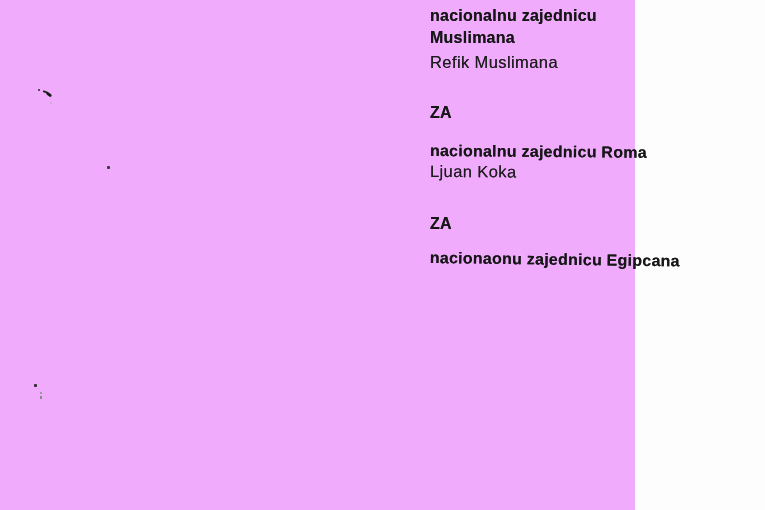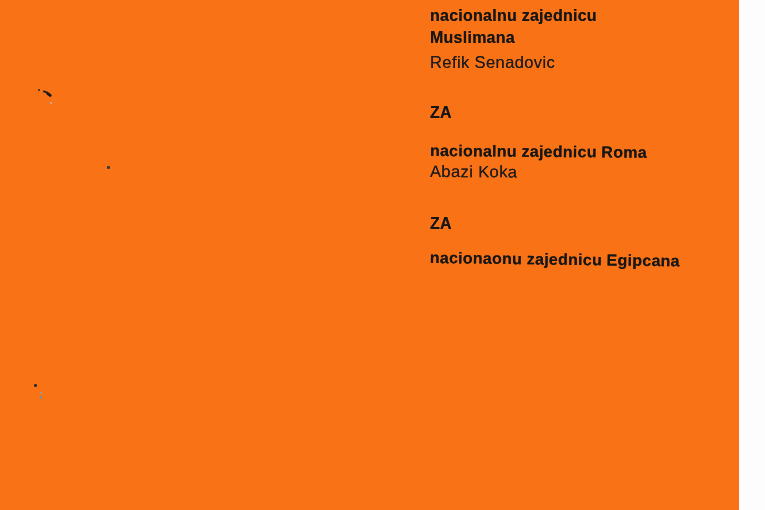--- a/index.html
+++ b/index.html
@@ -8,23 +8,23 @@
   }
   body {
     width: 765px;
     height: 510px;
     overflow: hidden;
     background: #fdfdfd;
     font-family: "Liberation Sans", sans-serif;
   }
   .page {
     position: relative;
-    width: 739px;
+    width: 635px;
     height: 510px;
-    background: #f97316;
+    background: #f0abfc;
   }
   .doc-line {
     position: absolute;
     left: 430px;
     white-space: nowrap;
     color: #161616;
     font-size: 16px;
     letter-spacing: 0.35px;
     line-height: 1.1;
     text-shadow: 0 0 0.5px rgba(20,20,20,0.75);
@@ -49,25 +49,25 @@
   }
   .speck.round { border-radius: 50%; }
 </style>
 </head>
 <body>
 
 <div class="page">
 
   <div class="doc-line bold" style="top: 7px;">nacionalnu zajednicu</div>
   <div class="doc-line bold" style="top: 29px;">Muslimana</div>
-  <div class="doc-line regular" style="top: 53px;">Refik Senadovic</div>
+  <div class="doc-line regular" style="top: 53px;">Refik Muslimana</div>
 
   <div class="doc-line bold" style="top: 104px;">ZA</div>
   <div class="doc-line bold tilt-05" style="top: 142px;">nacionalnu zajednicu Roma</div>
-  <div class="doc-line regular tilt-03" style="top: 162px;">Abazi Koka</div>
+  <div class="doc-line regular tilt-03" style="top: 162px;">Ljuan Koka</div>
 
   <div class="doc-line bold" style="top: 215px;">ZA</div>
   <div class="doc-line bold tilt-08" style="top: 249px;">nacionaonu zajednicu Egipcana</div>
 
   <div class="speck round" style="left:38px; top:89px; width:2px; height:2px; background:#2a2a2a;"></div>
   <div class="speck" style="left:43px; top:91px; width:5px; height:2px; background:#222; transform:rotate(20deg);"></div>
   <div class="speck" style="left:46px; top:93px; width:6px; height:3px; background:#1b1b1b; transform:rotate(38deg); border-radius:2px;"></div>
   <div class="speck round" style="left:50px; top:102px; width:2px; height:2px; background:#b5b5b5;"></div>
   <div class="speck" style="left:107px; top:166px; width:3px; height:3px; background:#383838; border-radius:1px;"></div>
   <div class="speck" style="left:34px; top:384px; width:3px; height:3px; background:#2e2e2e; border-radius:1px;"></div>

